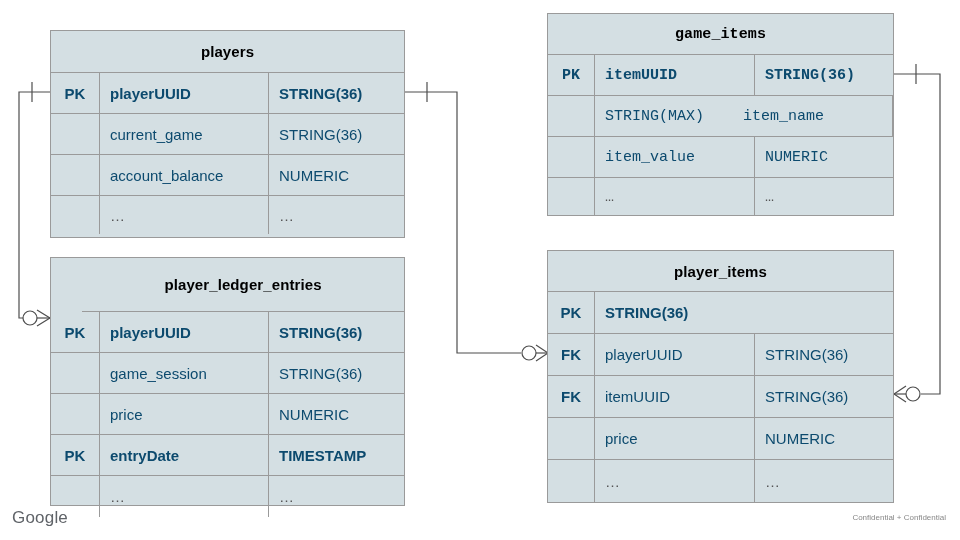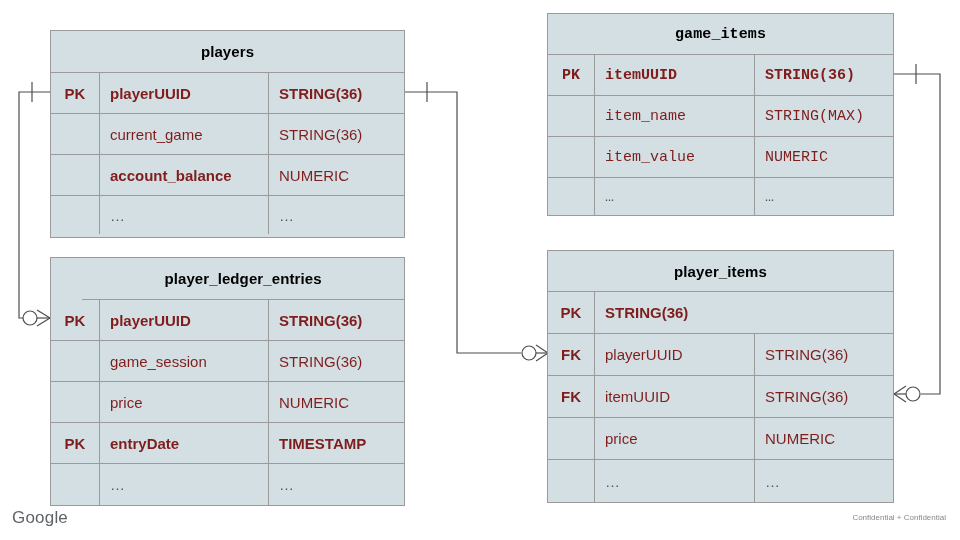--- a/index.html
+++ b/index.html
@@ -43,21 +43,21 @@
     border-bottom: 1px solid #9a9a9a;
   }
   .entity .row:last-child {
     border-bottom: none;
   }
   .cell {
     box-sizing: border-box;
     display: flex;
     align-items: center;
     font-size: 15px;
-    color: #7f1d1d;
+    color: #0c4a6e;
     overflow: hidden;
     white-space: nowrap;
   }
   .cell.key {
     justify-content: center;
     font-weight: bold;
     border-right: 1px solid #9a9a9a;
   }
   .cell.name {
     padding-left: 10px;
@@ -165,33 +165,33 @@
     </div>
 
     <div class="row" style="height:41px;">
       <div class="cell key" style="width:49px;"></div>
       <div class="cell name" style="width:169px;">current_game</div>
       <div class="cell type" style="flex:1;">STRING(36)</div>
     </div>
 
     <div class="row" style="height:41px;">
       <div class="cell key" style="width:49px;"></div>
-      <div class="cell name" style="width:169px;font-weight:bold;">account_balance</div>
+      <div class="cell name" style="width:169px;">account_balance</div>
       <div class="cell type" style="flex:1;">NUMERIC</div>
     </div>
 
     <div class="row" style="height:38px;">
       <div class="cell key" style="width:49px;"></div>
       <div class="cell name ellipsis" style="width:169px;">…</div>
       <div class="cell type ellipsis" style="flex:1;">…</div>
     </div>
   </div>
 
   <div class="entity" style="left:50px; top:257px; width:355px; height:249px;">
-    <div class="title-row" style="height:42px;margin-left:31px;">player_ledger_entries</div>
+    <div class="title-row" style="height:54px;margin-left:31px;">player_ledger_entries</div>
 
     <div class="row pk" style="height:41px;">
       <div class="cell key" style="width:49px;">PK</div>
       <div class="cell name" style="width:169px;">playerUUID</div>
       <div class="cell type" style="flex:1;">STRING(36)</div>
     </div>
 
     <div class="row" style="height:41px;">
       <div class="cell key" style="width:49px;"></div>
       <div class="cell name" style="width:169px;">game_session</div>
@@ -221,22 +221,22 @@
     <div class="title-row" style="height:41px;">game_items</div>
 
     <div class="row pk" style="height:41px;">
       <div class="cell key" style="width:47px;">PK</div>
       <div class="cell name" style="width:160px;">itemUUID</div>
       <div class="cell type" style="flex:1;">STRING(36)</div>
     </div>
 
     <div class="row" style="height:41px;">
       <div class="cell key" style="width:47px;"></div>
+      <div class="cell type" style="flex:1;">STRING(MAX)</div>
       <div class="cell name" style="width:160px;">item_name</div>
-      <div class="cell type" style="flex:1;">STRING(MAX)</div>
     </div>
 
     <div class="row" style="height:41px;">
       <div class="cell key" style="width:47px;"></div>
       <div class="cell name" style="width:160px;">item_value</div>
       <div class="cell type" style="flex:1;">NUMERIC</div>
     </div>
 
     <div class="row" style="height:38px;">
       <div class="cell key" style="width:47px;"></div>

